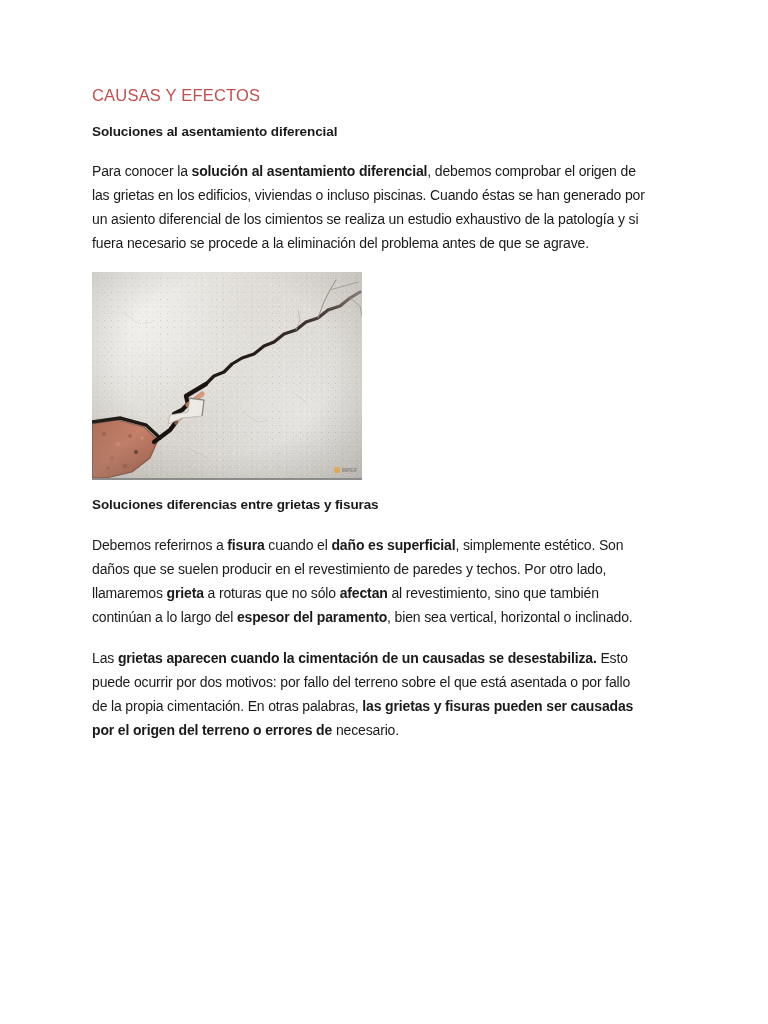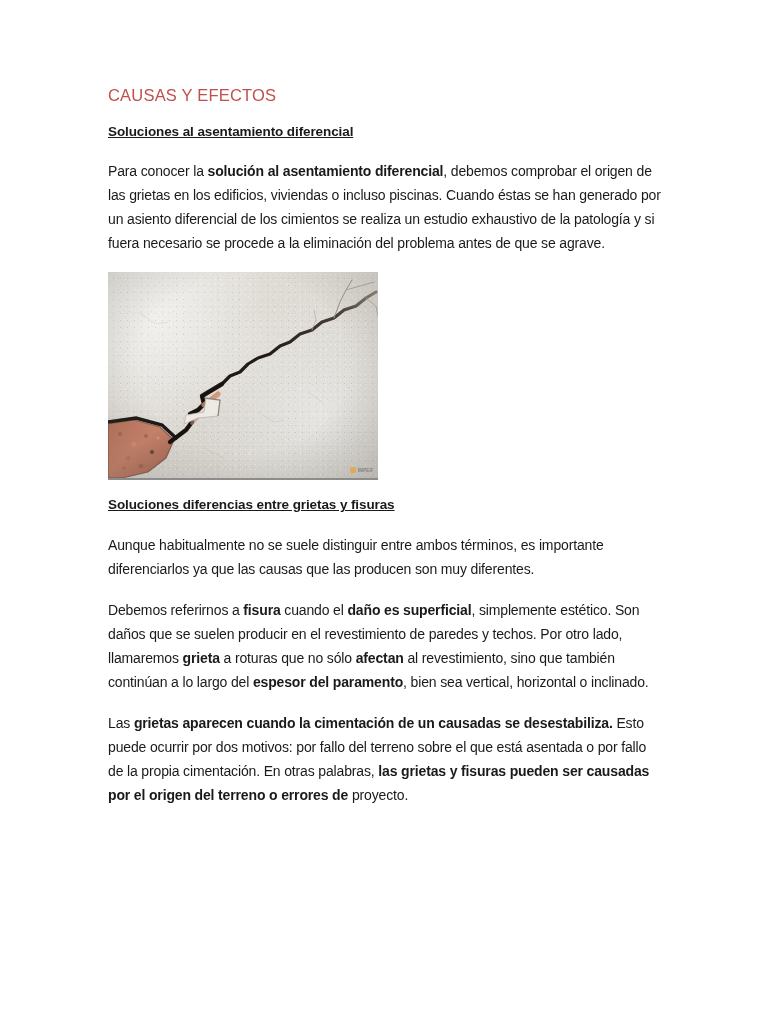--- a/index.html
+++ b/index.html
@@ -18,21 +18,21 @@
   .page {
     position: relative;
     width: 768px;
     height: 1024px;
     background: #ffffff;
     box-sizing: border-box;
   }
 
   .content {
     position: absolute;
-    left: 108px;
+    left: 92px;
     top: 86px;
     width: 560px;
   }
 
   .doc-title {
     color: #C0504D;
     font-size: 16.5px;
     font-weight: 400;
     letter-spacing: 0.2px;
     margin: 0 0 17px 0;
@@ -40,21 +40,20 @@
     font-family: "Liberation Sans", sans-serif;
   }
 
   .subheading {
     font-size: 13.5px;
     font-weight: bold;
     color: #1a1a1a;
     margin: 0 0 18px 0;
     line-height: 1.35;
     letter-spacing: -0.1px;
-    text-decoration: underline;
   }
 
   .para {
     font-size: 14px;
     color: #1a1a1a;
     line-height: 1.72;
     margin: 0 4px 17px 0;
     letter-spacing: -0.15px;
     text-align: left;
   }
@@ -220,20 +219,19 @@
 
         <div class="watermark">
           <span class="wm-dot"></span>
           <span class="wm-txt">IMPER</span>
         </div>
       </div>
     </div>
 
     <h2 class="subheading">Soluciones diferencias entre grietas y fisuras</h2>
 
-    <p class="para">Aunque habitualmente no se suele distinguir entre ambos términos, es importante diferenciarlos ya que las causas que las producen son muy diferentes.</p>
 
     <p class="para"><span>Debemos referirnos a </span><b>fisura</b><span> cuando el </span><b>daño es superficial</b><span>, simplemente estético. Son daños que se suelen producir en el revestimiento de paredes y techos. Por otro lado, llamaremos </span><b>grieta</b><span> a roturas que no sólo </span><b>afectan</b><span> al revestimiento, sino que también continúan a lo largo del </span><b>espesor del paramento</b><span>, bien sea vertical, horizontal o inclinado.</span></p>
 
-    <p class="para"><span>Las </span><b>grietas aparecen cuando la cimentación de un causadas se desestabiliza.</b><span> Esto puede ocurrir por dos motivos: por fallo del terreno sobre el que está asentada o por fallo de la propia cimentación. En otras palabras, </span><b>las grietas y fisuras pueden ser causadas por el origen del terreno o errores de</b><span> proyecto.</span></p>
+    <p class="para"><span>Las </span><b>grietas aparecen cuando la cimentación de un causadas se desestabiliza.</b><span> Esto puede ocurrir por dos motivos: por fallo del terreno sobre el que está asentada o por fallo de la propia cimentación. En otras palabras, </span><b>las grietas y fisuras pueden ser causadas por el origen del terreno o errores de</b><span> necesario.</span></p>
 
   </div>
 </div>
 
 </body></html>

